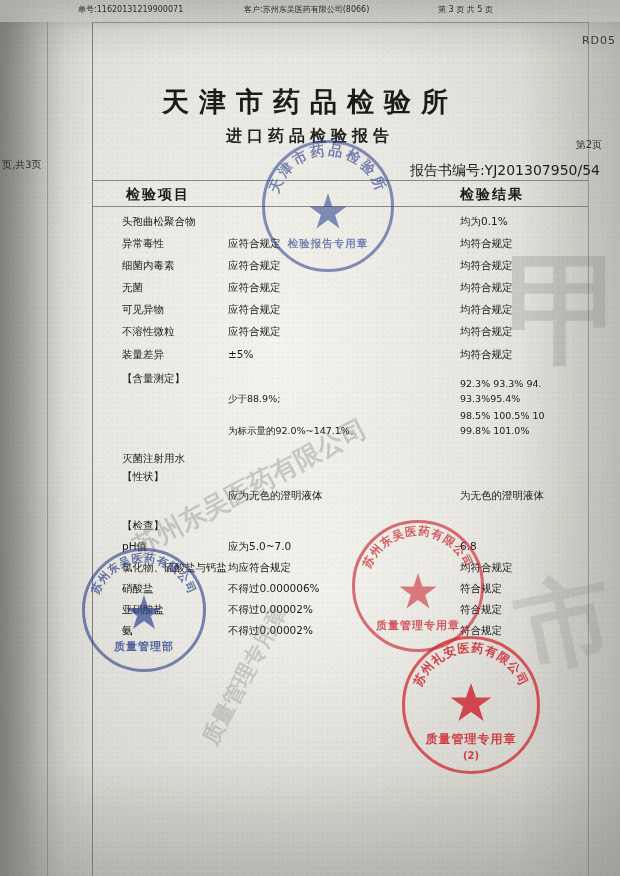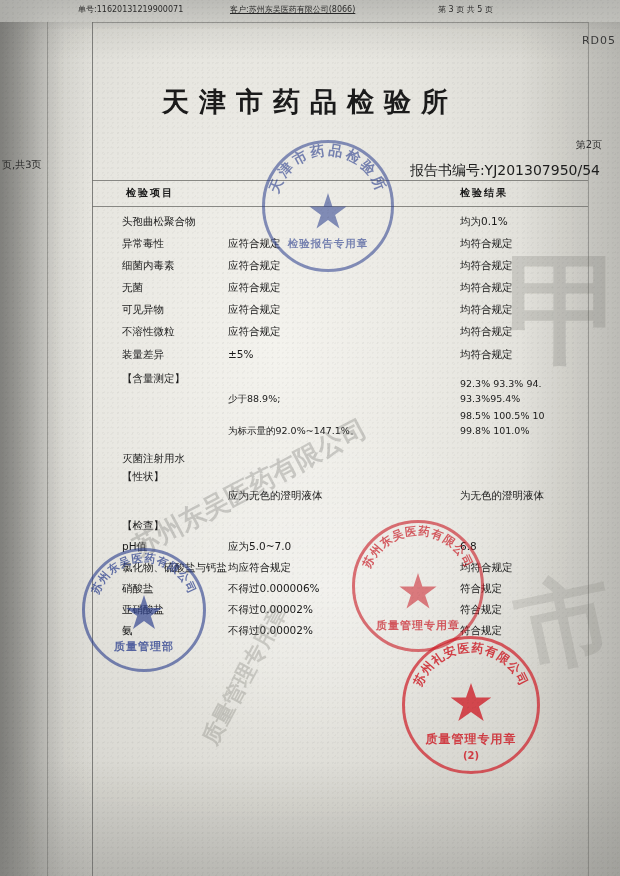--- a/index.html
+++ b/index.html
@@ -28,21 +28,21 @@
   .topstrip{
     position:absolute;left:0;top:0;width:620px;height:22px;
     background:rgba(205,205,200,.6);
   }
   .topline{
     position:absolute;top:4px;font-size:8px;color:#2b2b2b;white-space:nowrap;
     font-family:"DejaVu Sans","Liberation Sans",sans-serif;
     text-align:right;
   }
   .tl1{left:78px;}
-  .tl2{left:230px;text-decoration:underline;}
+  .tl2{left:244px;}
   .tl3{left:438px;}
   .rdo{position:absolute;right:4px;top:34px;font-size:11px;letter-spacing:1px;color:#3a3a3a;}
 
   
   .vline{position:absolute;background:#6f6f6c;width:1px;}
   .hline{position:absolute;background:#6f6f6c;height:1px;}
 
   .vl-left{left:92px;top:22px;height:854px;opacity:.85;}
   .vl-left2{left:47px;top:22px;height:854px;opacity:.5;}
   .vl-right{left:588px;top:22px;height:854px;opacity:.55;}
@@ -59,21 +59,21 @@
   }
   .pageno{position:absolute;right:18px;top:138px;font-size:10px;color:#333;}
   .leftmark{position:absolute;left:2px;top:158px;font-size:10px;color:#2e2e2e;transform:rotate(-1deg);}
   .reportno{
     position:absolute;right:20px;top:162px;font-size:14px;color:#1f1f1f;white-space:nowrap;
   }
 
   .hl-head{left:92px;top:180px;width:496px;opacity:.8;}
   .hl-head2{left:92px;top:206px;width:496px;opacity:.8;}
 
-  .colhead{position:absolute;font-size:10px;font-weight:bold;color:#1b1b1b;top:186px;}
+  .colhead{position:absolute;font-size:14px;font-weight:bold;color:#1b1b1b;top:186px;}
   .ch1{left:126px;letter-spacing:2px;}
   .ch2{left:460px;letter-spacing:2px;}
 
   .row{position:absolute;font-size:10.5px;color:#1c1c1c;white-space:nowrap;}
   .c-item{left:122px;}
   .c-std{left:228px;}
   .c-res{left:460px;}
   .bold{font-weight:normal;}
   .small{font-size:9.5px;}
 
@@ -131,20 +131,21 @@
   <div class="topline tl2">客户:苏州东吴医药有限公司(8066)</div>
   <div class="topline tl3">第 3 页 共 5 页</div>
   <div class="rdo">RD05</div>
 
   <div class="vline vl-left2"></div>
   <div class="vline vl-left"></div>
   <div class="vline vl-right"></div>
   <div class="hline hl-top"></div>
 
   <div class="title">天津市药品检验所</div>
+  <div class="subtitle">进口药品检验报告</div>
   <div class="pageno">第2页</div>
   <div class="leftmark">页,共3页</div>
   <div class="reportno">
     <span>报告书编号:</span><span>YJ201307950/54</span>
   </div>
 
   <div class="hline hl-head"></div>
   <div class="hline hl-head2"></div>
   <div class="colhead ch1">检验项目</div>
   <div class="colhead ch2">检验结果</div>

